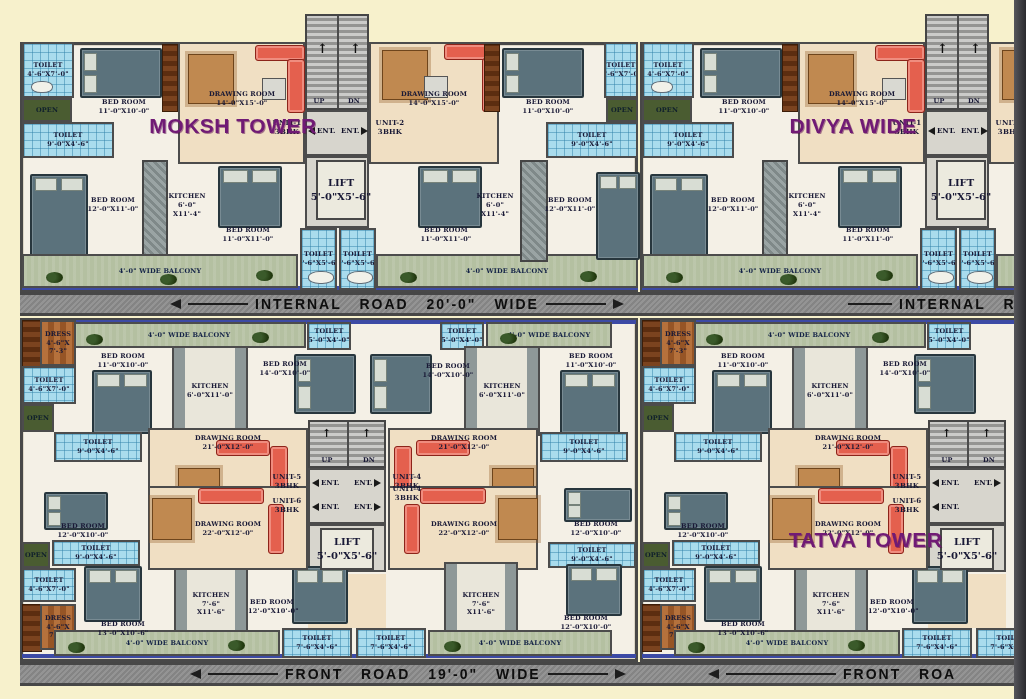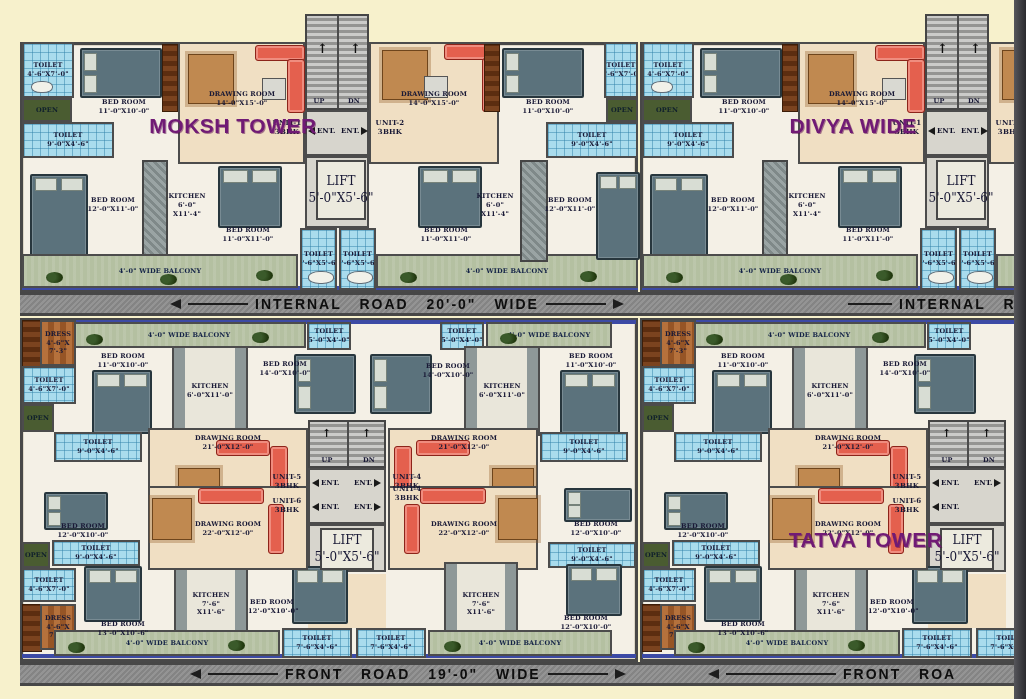--- a/index.html
+++ b/index.html
@@ -26,21 +26,21 @@
         border:2px solid #454545;z-index:3}
   .wd{position:absolute;background:repeating-linear-gradient(0deg,#7b431f 0 5px,#5c2d10 5px 10px);
       border:1px solid #3c1d08;z-index:3}
   .dress{background:repeating-linear-gradient(90deg,#b5713c 0 6px,#965526 6px 12px)}
   .stairs{position:absolute;box-sizing:border-box;border:2px solid #454545;z-index:3;
       background:repeating-linear-gradient(0deg,#cbcbc9 0 3px,#949492 3px 6px)}
   .stairs::before{content:"";position:absolute;left:50%;top:0;bottom:0;width:2px;background:#4c4c4c}
   .sarr{position:absolute;color:#101010;font-size:13px;font-weight:700;line-height:1;z-index:4}
   .lift{position:absolute;box-sizing:border-box;border:2px solid #474747;background:#eceade;display:flex;
         flex-direction:column;align-items:center;justify-content:center;text-align:center;z-index:4}
-  .lift b,.lift i{display:block;font-style:normal;font-weight:400;font-size:12px;line-height:1.4;color:#191936}
+  .lift b,.lift i{display:block;font-style:normal;font-weight:700;font-size:10px;line-height:1.4;color:#191936}
   .bed{position:absolute;background:#5b727c;border:2px solid #27363d;border-radius:2px;z-index:3;
        box-shadow:inset 0 0 0 1px rgba(255,255,255,.18)}
   .bv::before,.bv::after{content:"";position:absolute;top:2px;width:38%;height:11px;background:#d8ddd4;border:1px solid #76827a}
   .bv::before{left:5%}.bv::after{right:5%}
   .bh::before,.bh::after{content:"";position:absolute;left:2px;height:36%;width:11px;background:#d8ddd4;border:1px solid #76827a}
   .bh::before{top:6%}.bh::after{bottom:6%}
   .sofa{position:absolute;background:#e4604e;border:1.5px solid #8c241a;border-radius:3px;z-index:3;
         box-shadow:inset 0 0 0 2px #ef8d7f}
   .din{position:absolute;background:#c08950;border:1.5px solid #6e451c;z-index:3;box-shadow:0 0 0 3px rgba(150,95,40,.35)}
   .sq{position:absolute;background:#d9d9d2;border:1.5px solid #555;z-index:3}

